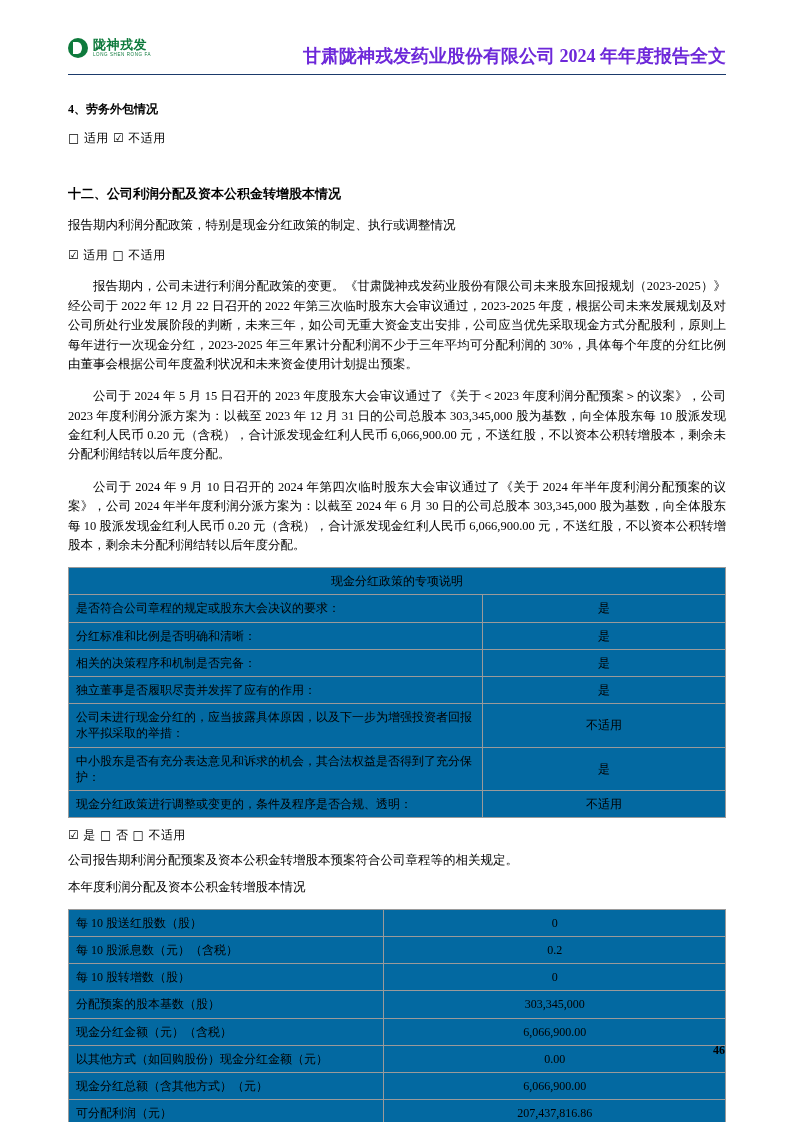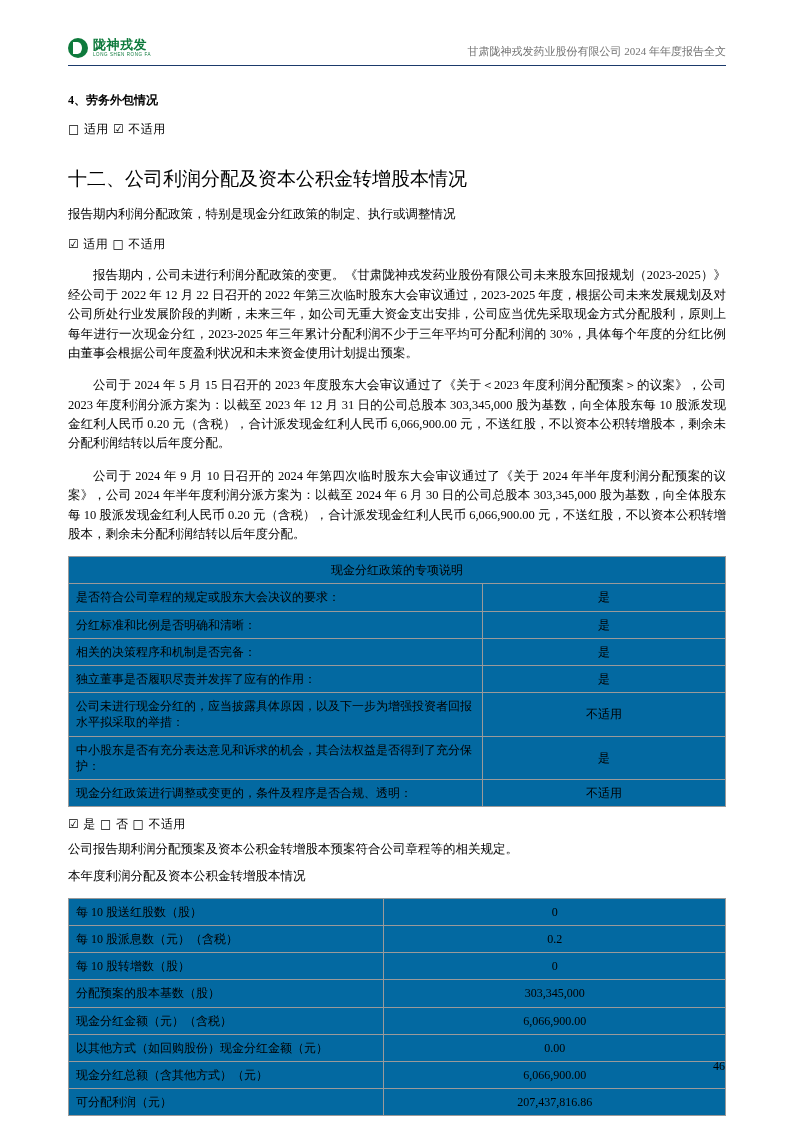--- a/index.html
+++ b/index.html
@@ -68,36 +68,37 @@
     letter-spacing: 0.5px;
   }
   .logo-en {
     font-family: "Liberation Sans", sans-serif;
     font-size: 4.5px;
     color: #0e7a3c;
     letter-spacing: 0.6px;
     margin-top: 1px;
   }
   .header-title {
-    font-size: 11px;
-    color: #737373;
+    font-size: 18px;
+    color: #6d28d9;
     padding-top: 6px;
     white-space: nowrap;
+    font-weight: bold;
   }
 
   
   h2.sec {
     font-size: 12px;
     font-weight: bold;
     margin: 26px 0 0 0;
   }
   h1.chap {
-    font-size: 19px;
-    font-weight: normal;
-    margin: 28px 0 0 0;
+    font-size: 13px;
+    font-weight: bold;
+    margin: 38px 0 0 0;
   }
   p.body {
     font-size: 12.5px;
     line-height: 1.55;
     margin: 13px 0 0 0;
     text-align: justify;
   }
   p.ind {
     text-indent: 25px;
   }
@@ -133,23 +134,24 @@
   }
   td.head {
     text-align: center;
   }
   .w-left { width: 63%; }
   .w-left2 { width: 48%; }
 
   .pageno {
     position: absolute;
     right: 68px;
-    bottom: 48px;
+    bottom: 64px;
     font-size: 12px;
     font-family: "Liberation Serif", serif;
+    font-weight: bold;
   }
 </style>
 </head>
 <body>
 
 <div class="page">
   <div class="content">
 
     <div class="doc-header">
       <div class="logo-wrap">

